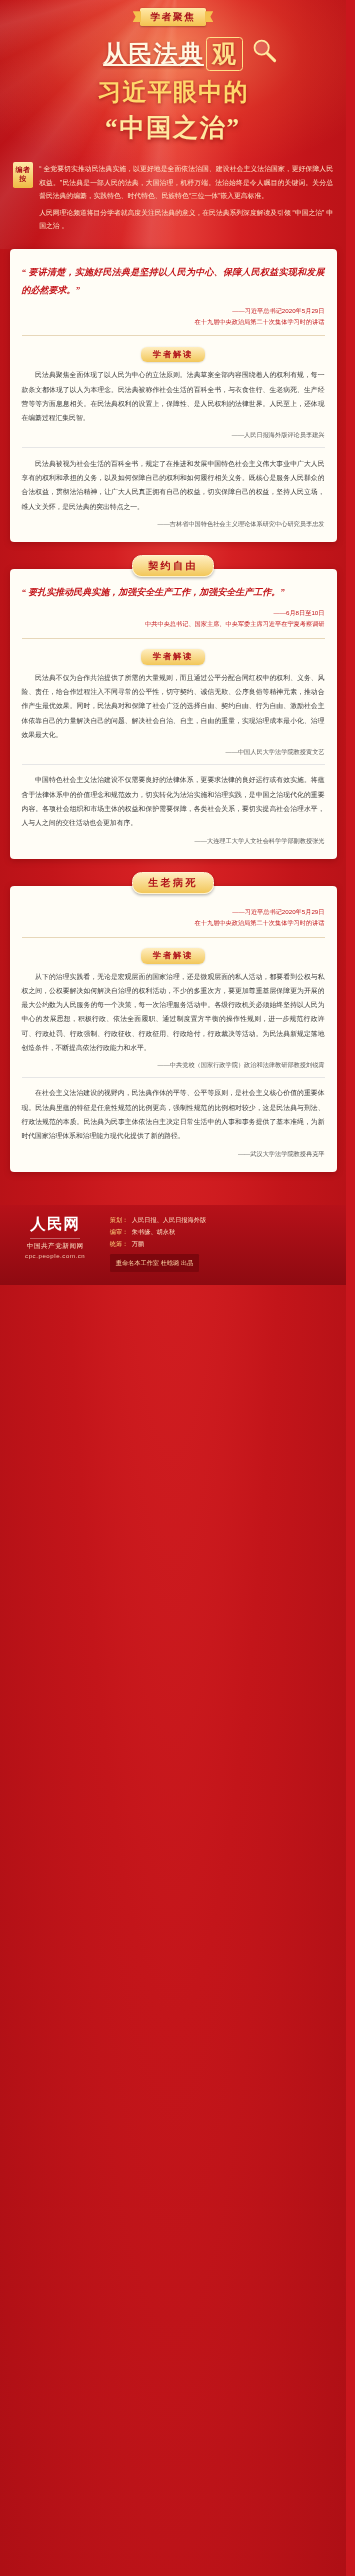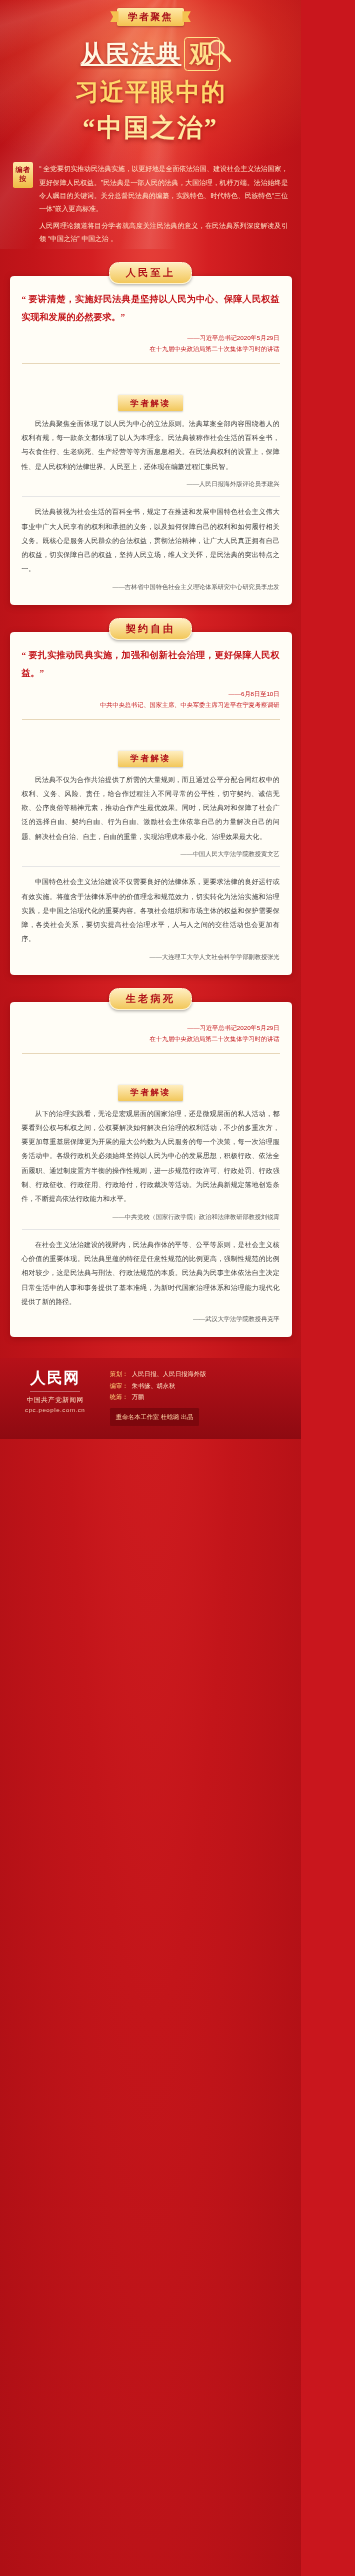--- a/index.html
+++ b/index.html
@@ -4,21 +4,21 @@
 <style>
   html,body{margin:0;padding:0;}
   body{
     width:355px;
     background:#c9161d;
     font-family:"Liberation Sans","DejaVu Sans",sans-serif;
     color:#333;
   }
   .page{
     position:relative;
-    width:301px;
+    width:346px;
     min-height:2576px;
     background:
       radial-gradient(ellipse at 50% 2%, #e8443c 0%, #d41f22 28%, #c3151a 55%, #ae0f15 100%);
     overflow:hidden;
   }
   
   .rays{
     position:absolute;top:0;left:0;width:355px;height:249px;
     background:
       conic-gradient(from 180deg at 50% -10%,
@@ -136,51 +136,51 @@
     background:#fffdf6;
     border-radius:4.1px;
     padding:14px 12px 10.7px;
     box-shadow:0 1.8px 6px rgba(90,0,0,0.3);
   }
   .quote{
     color:#c3151a;
     font-size:9px;font-weight:bold;line-height:2.0;
     text-align:justify;
     font-family:"Liberation Serif","DejaVu Serif",serif;
+    font-style:italic;
   }
   .src{
     margin-top:6px;
     text-align:right;color:#c3151a;font-size:6.2px;line-height:1.8;
   }
   .divider{
     height:0.6px;background:#e7d7b9;margin:8.3px 0 0;
   }
 
   
   .interp-head{text-align:center;margin:10.7px 0 6px;}
   .interp-head .pill2{
     display:inline-block;
     background:linear-gradient(180deg,#ffeec0,#f2c75a);
     color:#b01219;font-size:8.3px;font-weight:bold;letter-spacing:1.8px;
-    padding:2.4px 12px;border-radius:1px;
+    padding:2.4px 12px;border-radius:6px;
     box-shadow:0 0.6px 1.8px rgba(0,0,0,0.2);
-    margin-top:21px;
   }
   .para{
     color:#3a3a3a;font-size:6.8px;line-height:2.1;text-align:justify;
     text-indent:2em;margin:0 0 6px;
   }
   .attrib{
     text-align:right;color:#555;font-size:6.2px;margin:0 0 2.4px;
   }
   .hr-dot{border:0;border-top:0.6px solid #e6e6e6;margin:7px 0 8.3px;}
 
   
   .footer{
-    margin-top:21px;
+    margin-top:33px;
     background:linear-gradient(180deg,#b61119,#8e0a11);
     padding:9.5px 10.7px 13px;
     display:flex;gap:10px;align-items:flex-start;
   }
   .fl{flex:0 0 89px;text-align:center;color:#ffe7c8;}
   .fl .logo{
     font-size:15.4px;font-weight:bold;color:#fff;letter-spacing:1.2px;
     font-family:"Liberation Serif","DejaVu Serif",serif;
     border-bottom:1.2px solid rgba(255,255,255,0.35);padding-bottom:2.4px;display:inline-block;
   }
@@ -220,23 +220,20 @@
 
     <div class="note-wrap">
       <div class="note-tag">编者按</div>
       <div class="note-body">
         <p>“ 全党要切实推动民法典实施，以更好地是全面依法治国、建设社会主义法治国家，更好保障人民权益。”民法典是一部人民的法典，大国治理，机杼万端。法治始终是令人瞩目的关键词。关分总督民法典的编纂，实践特色、时代特色、民族特色“三位一体”嵌入更高标准。</p>
         <p>人民网理论频道将目分学者就高度关注民法典的意义，在民法典系列深度解读及引领 “中国之治” 中国之治 。</p>
       </div>
     </div>
 
     <div class="section">
-      <div class="sec-head">
-        <span class="pill">人民至上</span>
-      </div>
       <div class="card">
         <div class="quote">“ 要讲清楚，实施好民法典是坚持以人民为中心、保障人民权益实现和发展的必然要求。”</div>
         <div class="src" style="white-space:pre-line">——习近平总书记2020年5月29日
 在十九届中央政治局第二十次集体学习时的讲话</div>
         <div class="divider"></div>
 
         <div class="interp-head">
           <span class="pill2">学者解读</span>
         </div>
         <p class="para">民法典聚焦全面体现了以人民为中心的立法原则。法典草案全部内容围绕着人的权利有规，每一款条文都体现了以人为本理念。民法典被称作社会生活的百科全书，与衣食住行、生老病死、生产经营等等方面息息相关。在民法典权利的设置上，保障性、是人民权利的法律世界。人民至上，还体现在编纂过程汇集民智。</p>
@@ -245,21 +242,21 @@
         <p class="para">民法典被视为社会生活的百科全书，规定了在推进和发展中国特色社会主义伟大事业中广大人民享有的权利和承担的义务，以及如何保障自己的权利和如何履行相关义务。既核心是服务人民群众的合法权益，贯彻法治精神，让广大人民真正拥有自己的权益，切实保障自己的权益，坚持人民立场，维人文关怀，是民法典的突出特点之一。</p>
         <p class="attrib">——吉林省中国特色社会主义理论体系研究中心研究员李忠发</p>
       </div>
     </div>
 
     <div class="section">
       <div class="sec-head">
         <span class="pill">契约自由</span>
       </div>
       <div class="card">
-        <div class="quote">“ 要扎实推动民典实施，加强和创新社会治理，更好保障人民权益。”</div>
+        <div class="quote">“ 要扎实推动民典实施，加强安全生产工作，加强安全生产工作。”</div>
         <div class="src" style="white-space:pre-line">——6月8日至10日
 中共中央总书记、国家主席、中央军委主席习近平在宁夏考察调研</div>
         <div class="divider"></div>
 
         <div class="interp-head">
           <span class="pill2">学者解读</span>
         </div>
         <p class="para">民法典不仅为合作共治提供了所需的大量规则，而且通过公平分配合同红权中的权利、义务、风险、责任，给合作过程注入不同寻常的公平性，切守契约、诚信无欺、公序良俗等精神元素，推动合作产生最优效果。同时，民法典对和保障了社会广泛的选择自由、契约自由、行为自由、激励社会主体依靠自己的力量解决自己的问题、解决社会自治、自主，自由的重量，实现治理成本最小化、治理效果最大化。</p>
         <p class="attrib">——中国人民大学法学院教授黄文艺</p>
         <hr class="hr-dot">

